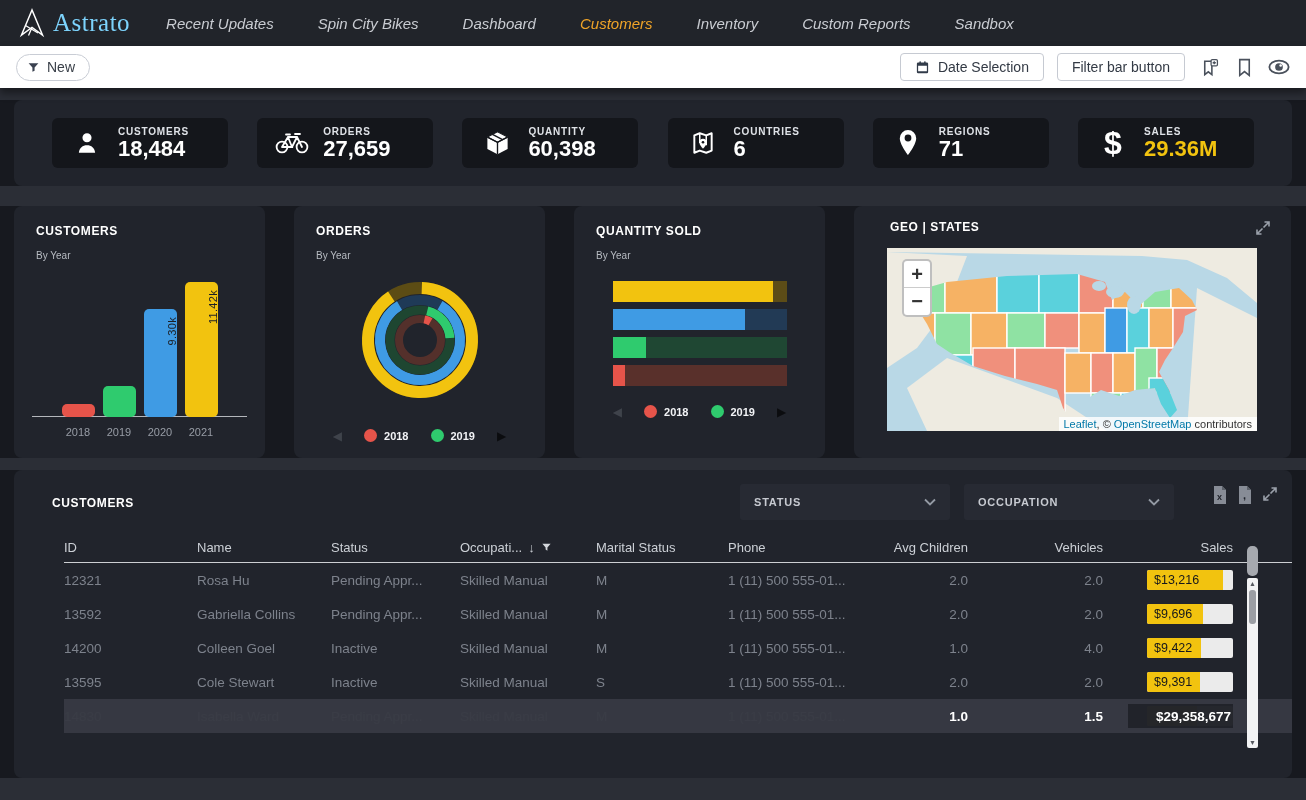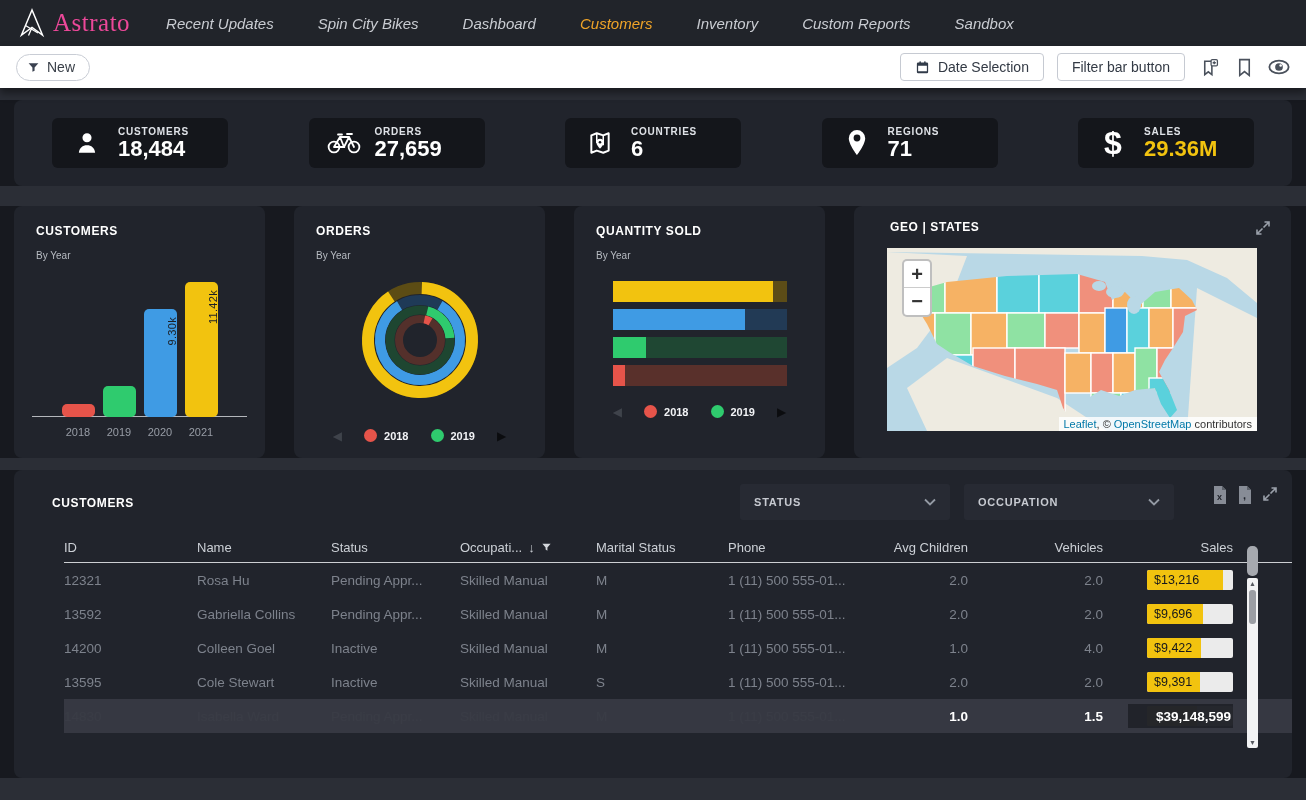--- a/index.html
+++ b/index.html
@@ -2,21 +2,21 @@
 <html><head>
 <meta charset="utf-8">
 <style>
   * { margin:0; padding:0; box-sizing:border-box; }
   html,body { width:1306px; height:800px; overflow:hidden; }
   body { font-family:"Liberation Sans", sans-serif; background:#2b2e36; color:#e8eaee; }
 
   
   .topnav { height:46px; background:#21242a; display:flex; align-items:center; padding:0 18px; }
   .logo { display:flex; align-items:center; gap:8px; margin-right:36px; cursor:pointer; }
-  .logo-word { font-family:"Liberation Serif", serif; font-size:25px; color:#ec4899; letter-spacing:.5px; }
+  .logo-word { font-family:"Liberation Serif", serif; font-size:25px; color:#7dd3fc; letter-spacing:.5px; }
   .navitems { display:flex; align-items:center; gap:44px; font-size:15px; color:#c9ccd2;font-style:italic; }
   .navitem { cursor:pointer; white-space:nowrap; }
   .navitem.active { color:#f0a428; }
 
   
   .toolbar { height:42px; background:#ffffff; display:flex; align-items:center; padding:0 16px;
              box-shadow:0 5px 8px rgba(0,0,0,.45); position:relative; z-index:5; }
   .pill { display:flex; align-items:center; gap:7px; border:1px solid #c9cdd5; border-radius:14px;
           height:27px; padding:0 14px 0 10px; background:#fff; font-size:14px; color:#3a4049; cursor:pointer; }
   .toolbar-right { margin-left:auto; display:flex; align-items:center; gap:13px; }
@@ -210,20 +210,34 @@
               <circle cx="27" cy="16" r="5.4" fill="none" stroke="#ffffff" stroke-width="1.8"></circle>
               <path d="M7 16 L13 6 L22 6 L27 16 M13 6 L17 16 L7 16 M17 16 L22 6 M20 3 h5 M11 3.5 h4" fill="none" stroke="#ffffff" stroke-width="1.8" stroke-linecap="round"></path>
             </svg>
           </span>
           <span class="kpi-text">
             <span class="kpi-label">ORDERS</span>
             <span class="kpi-value">27,659</span>
           </span>
         </div>
 
+        <div class="kpi-card">
+          <span class="kpi-icon">
+            <svg width="27" height="28" viewBox="0 0 24 24">
+              <path d="M12 2l9 4.7v10.6L12 22l-9-4.7V6.7L12 2z" fill="#ffffff"></path>
+              <path d="M12 2l9 4.7-9 4.7-9-4.7L12 2z" fill="#ffffff" stroke="#14161b" stroke-width="1"></path>
+              <path d="M12 11.4V22M3 6.7l9 4.7 9-4.7" fill="none" stroke="#14161b" stroke-width="1.2"></path>
+              <path d="M7.5 4.3l9 4.7" stroke="#14161b" stroke-width="1.2"></path>
+            </svg>
+          </span>
+          <span class="kpi-text">
+            <span class="kpi-label">QUANTITY</span>
+            <span class="kpi-value">60,398</span>
+          </span>
+        </div>
 
         <div class="kpi-card">
           <span class="kpi-icon">
             <svg width="26" height="28" viewBox="0 0 24 24">
               <path d="M4 5l5-2 6 2 5-2v16l-5 2-6-2-5 2V5z" fill="none" stroke="#ffffff" stroke-width="1.8" stroke-linejoin="round"></path>
               <path d="M9 3v9M15 5v9" stroke="#ffffff" stroke-width="1.4"></path>
               <path d="M12 8a3.4 3.4 0 00-3.4 3.4c0 2.5 3.4 6 3.4 6s3.4-3.5 3.4-6A3.4 3.4 0 0012 8z" fill="#ffffff"></path>
               <circle cx="12" cy="11.3" r="1.2" fill="#14161b"></circle>
             </svg>
           </span>
@@ -561,21 +575,21 @@
           <div class="tgrid totals">
             <span></span>
               <span></span>
               <span></span>
               <span></span>
               <span></span>
               <span></span>
             <span class="cell r">1.0</span>
             <span class="cell r">1.5</span>
             <span class="cell totals-sales">
-                <span class="totals-salesbox">$39,148,599</span>
+                <span class="totals-salesbox">$29,358,677</span>
               </span>
           </div>
 
         </div>
 
         <div class="tbl-scroll">
           <span class="scroll-top-thumb"></span>
           <span class="scroll-track">
             <span class="scroll-arrow" style="top:2px;">▲</span>
             <span class="scroll-thumb"></span>

